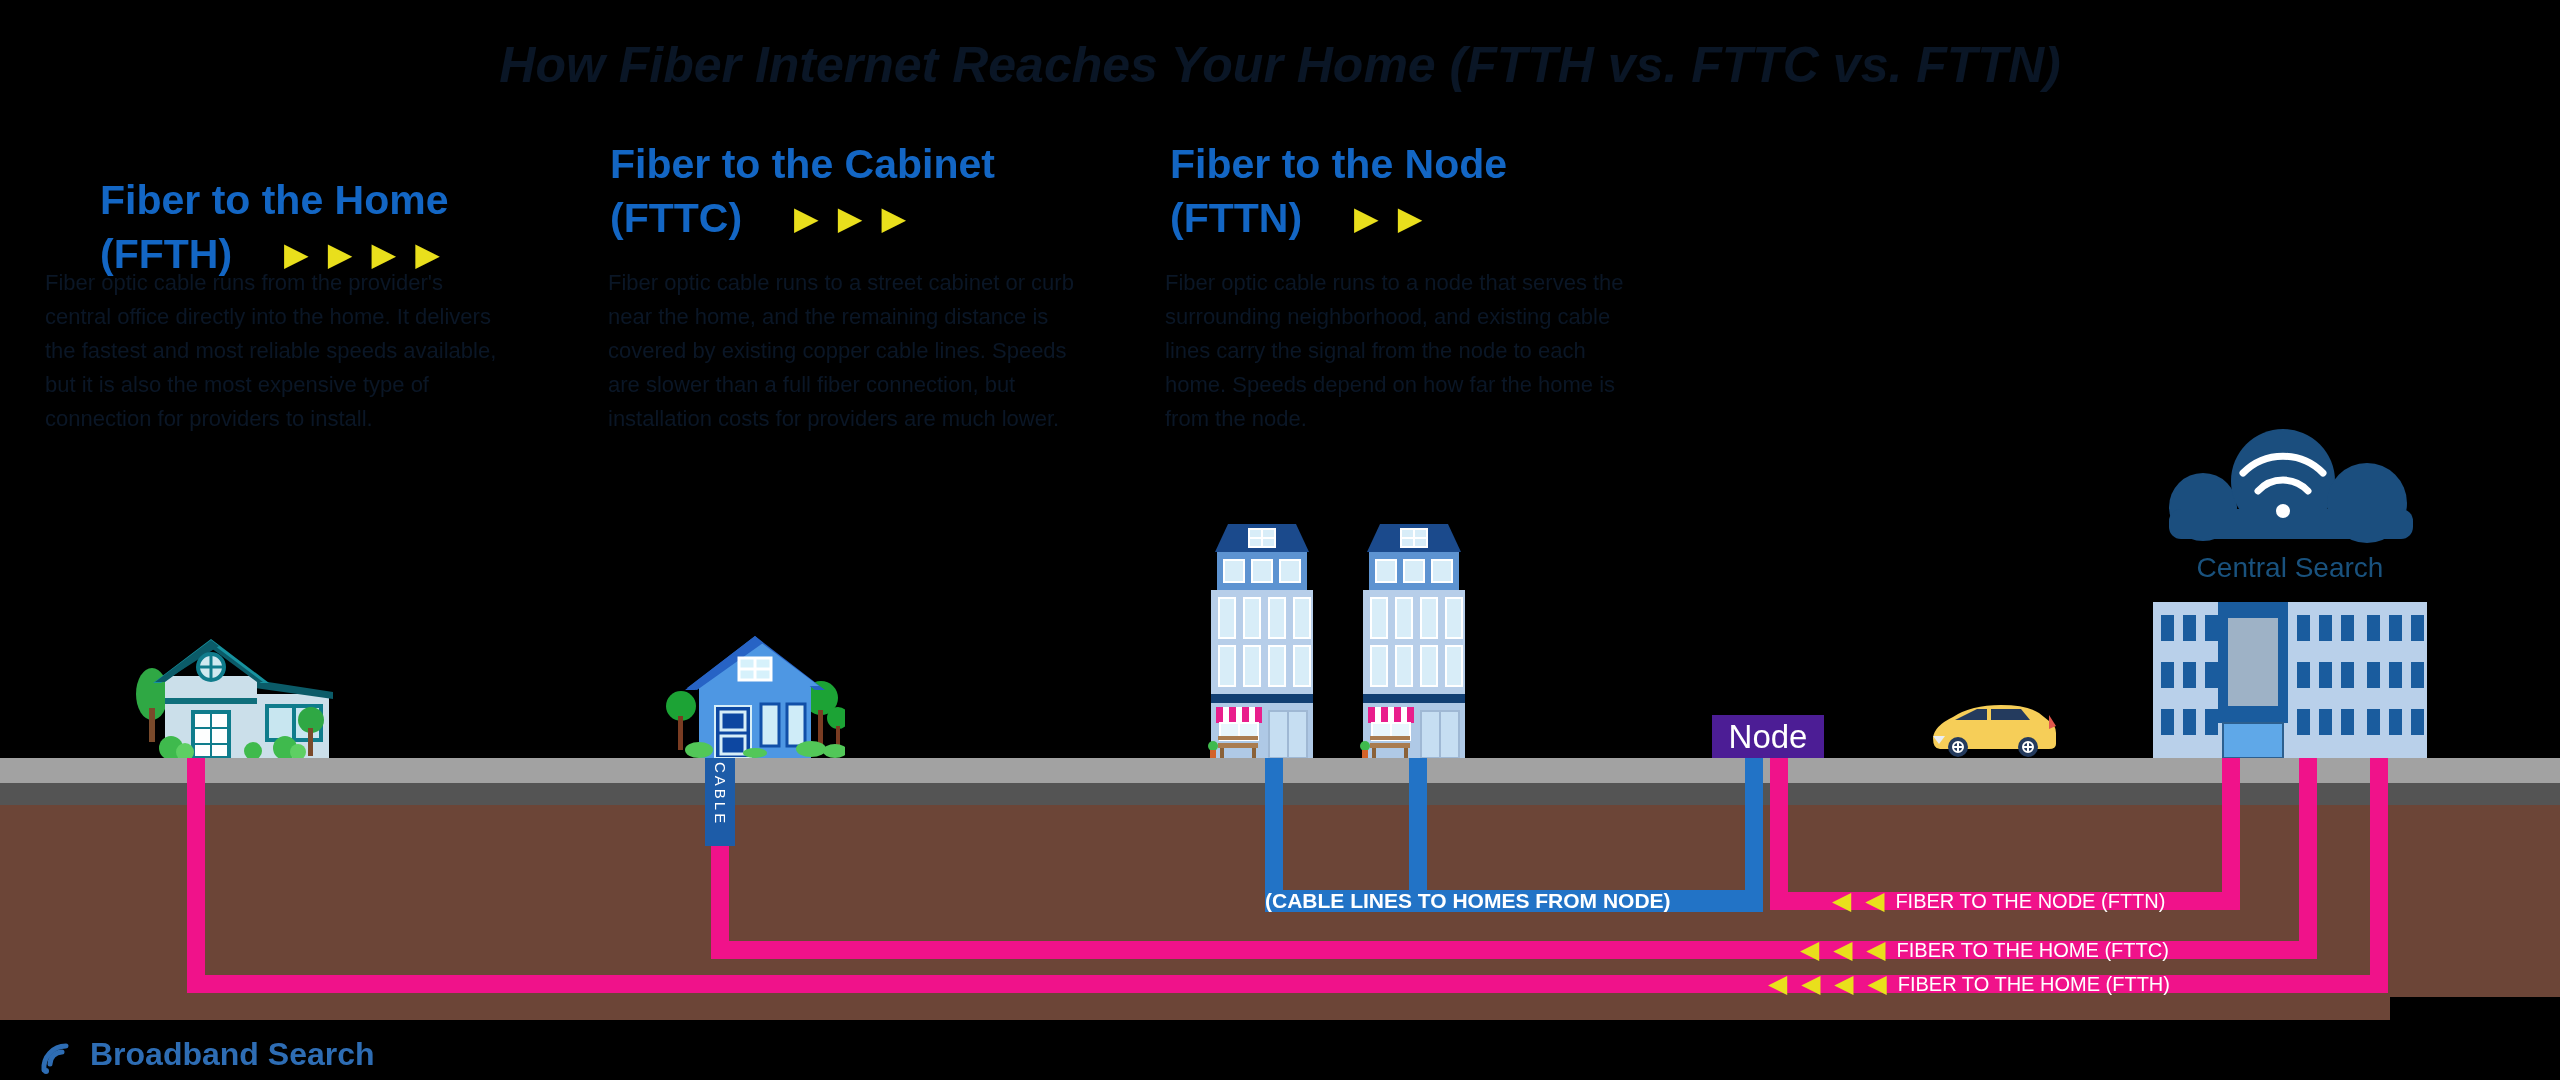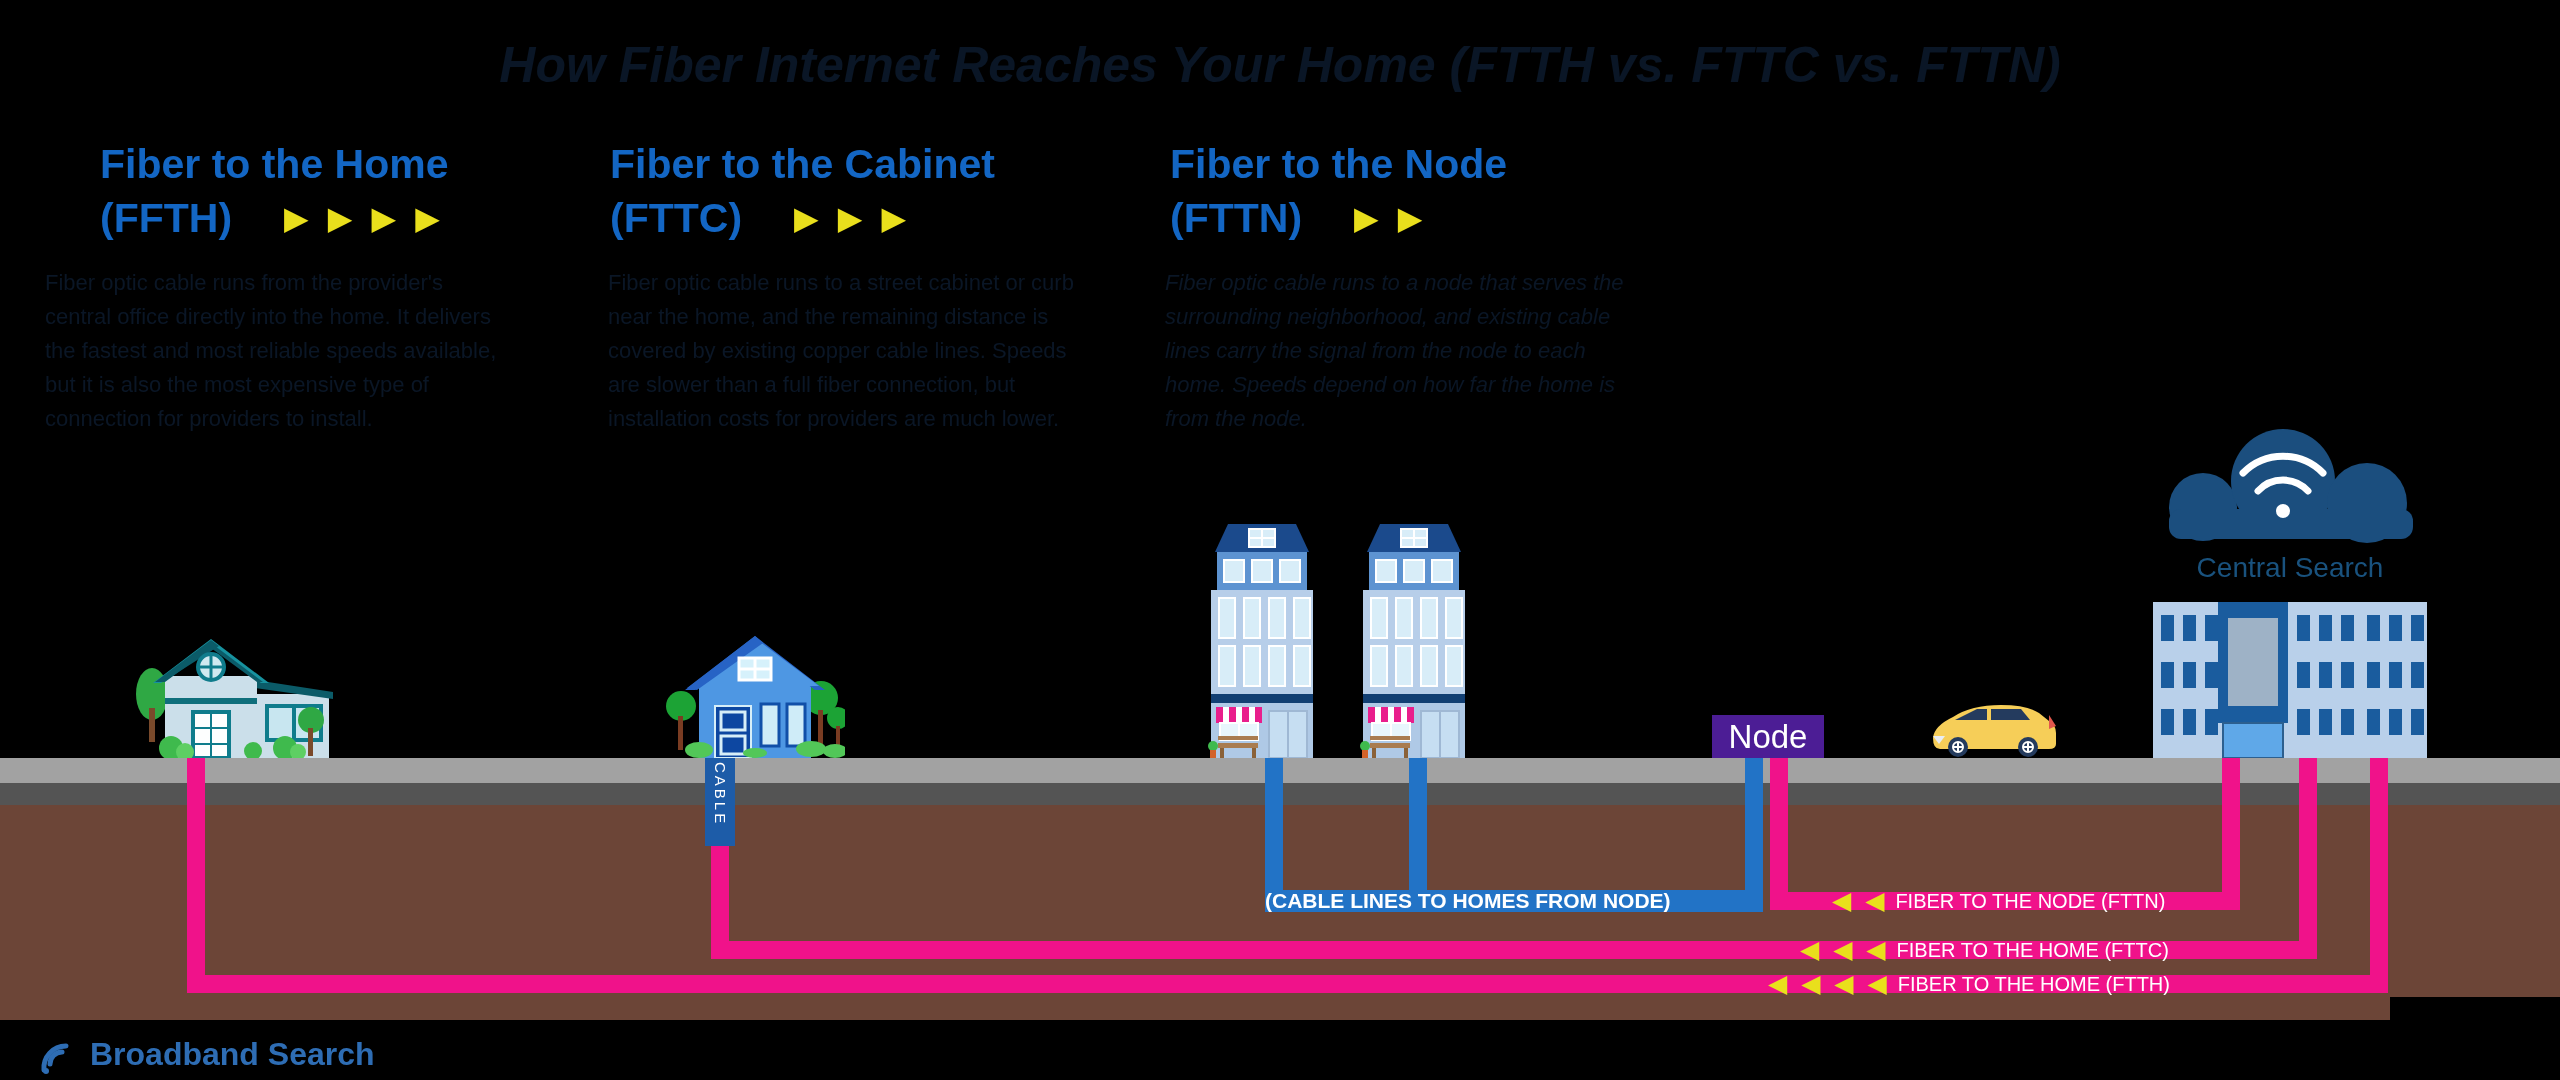--- a/index.html
+++ b/index.html
@@ -47,21 +47,21 @@
   .logo{position:absolute;left:36px;top:1034px;display:flex;align-items:center;gap:16px;}
   .logo-text{color:#2e6db4;font-size:32px;font-weight:bold;letter-spacing:0px;}
 </style>
 </head>
 <body>
 
 <div id="canvas">
 
   <div class="title">How Fiber Internet Reaches Your Home (FTTH vs. FTTC vs. FTTN)</div>
 
-  <div class="col-head" style="left:100px;">
+  <div class="col-head" style="left:100px;margin-top:36px;">
     <div>Fiber to the Home</div>
     <div class="line2">
       <span>(FFTH)</span>
       <span class="arrows">▶ ▶ ▶ ▶</span>
     </div>
   </div>
   <div class="col-head" style="left:610px;">
     <div>Fiber to the Cabinet</div>
     <div class="line2">
       <span>(FTTC)</span>
@@ -71,21 +71,21 @@
   <div class="col-head" style="left:1170px;">
     <div>Fiber to the Node</div>
     <div class="line2">
       <span>(FTTN)</span>
       <span class="arrows">▶ ▶</span>
     </div>
   </div>
 
   <div class="col-desc" style="left:45px;">Fiber optic cable runs from the provider's central office directly into the home. It delivers the fastest and most reliable speeds available, but it is also the most expensive type of connection for providers to install.</div>
   <div class="col-desc" style="left:608px;">Fiber optic cable runs to a street cabinet or curb near the home, and the remaining distance is covered by existing copper cable lines. Speeds are slower than a full fiber connection, but installation costs for providers are much lower.</div>
-  <div class="col-desc" style="left:1165px;font-style:italic;">Fiber optic cable runs to a node that serves the surrounding neighborhood, and existing cable lines carry the signal from the node to each home. Speeds depend on how far the home is from the node.</div>
+  <div class="col-desc" style="left:1165px;">Fiber optic cable runs to a node that serves the surrounding neighborhood, and existing cable lines carry the signal from the node to each home. Speeds depend on how far the home is from the node.</div>
 
   <div class="road-light"></div>
   <div class="road-dark"></div>
   <div class="ground"></div>
   <div class="ground-notch"></div>
 
   <div class="line pink" style="left:187px;top:758px;width:18px;height:235px;"></div>
   <div class="line pink" style="left:187px;top:975px;width:2201px;height:18px;"></div>
   <div class="line pink" style="left:2370px;top:758px;width:18px;height:235px;"></div>
 

